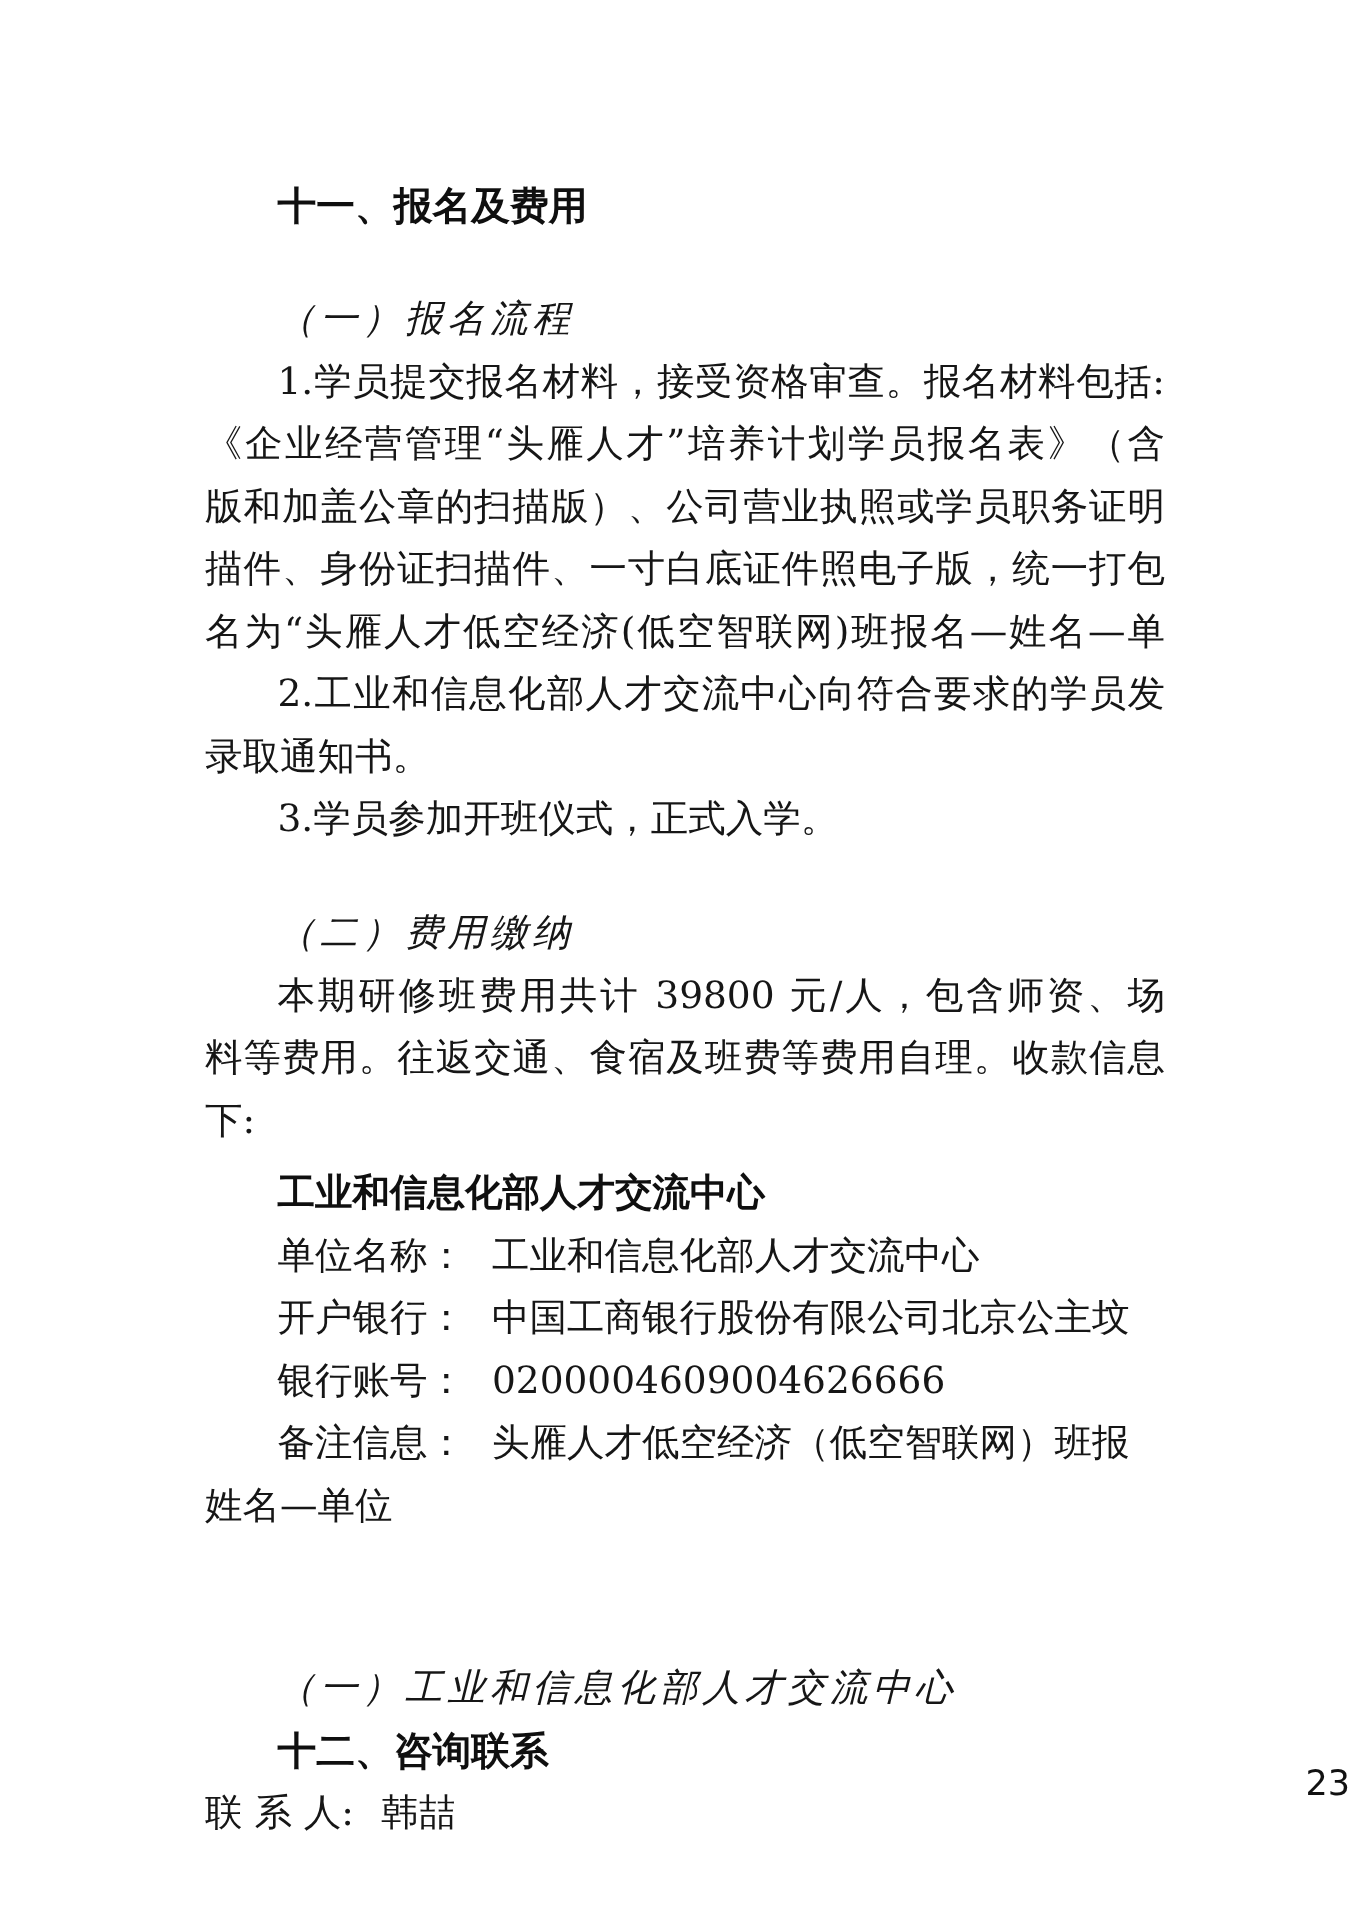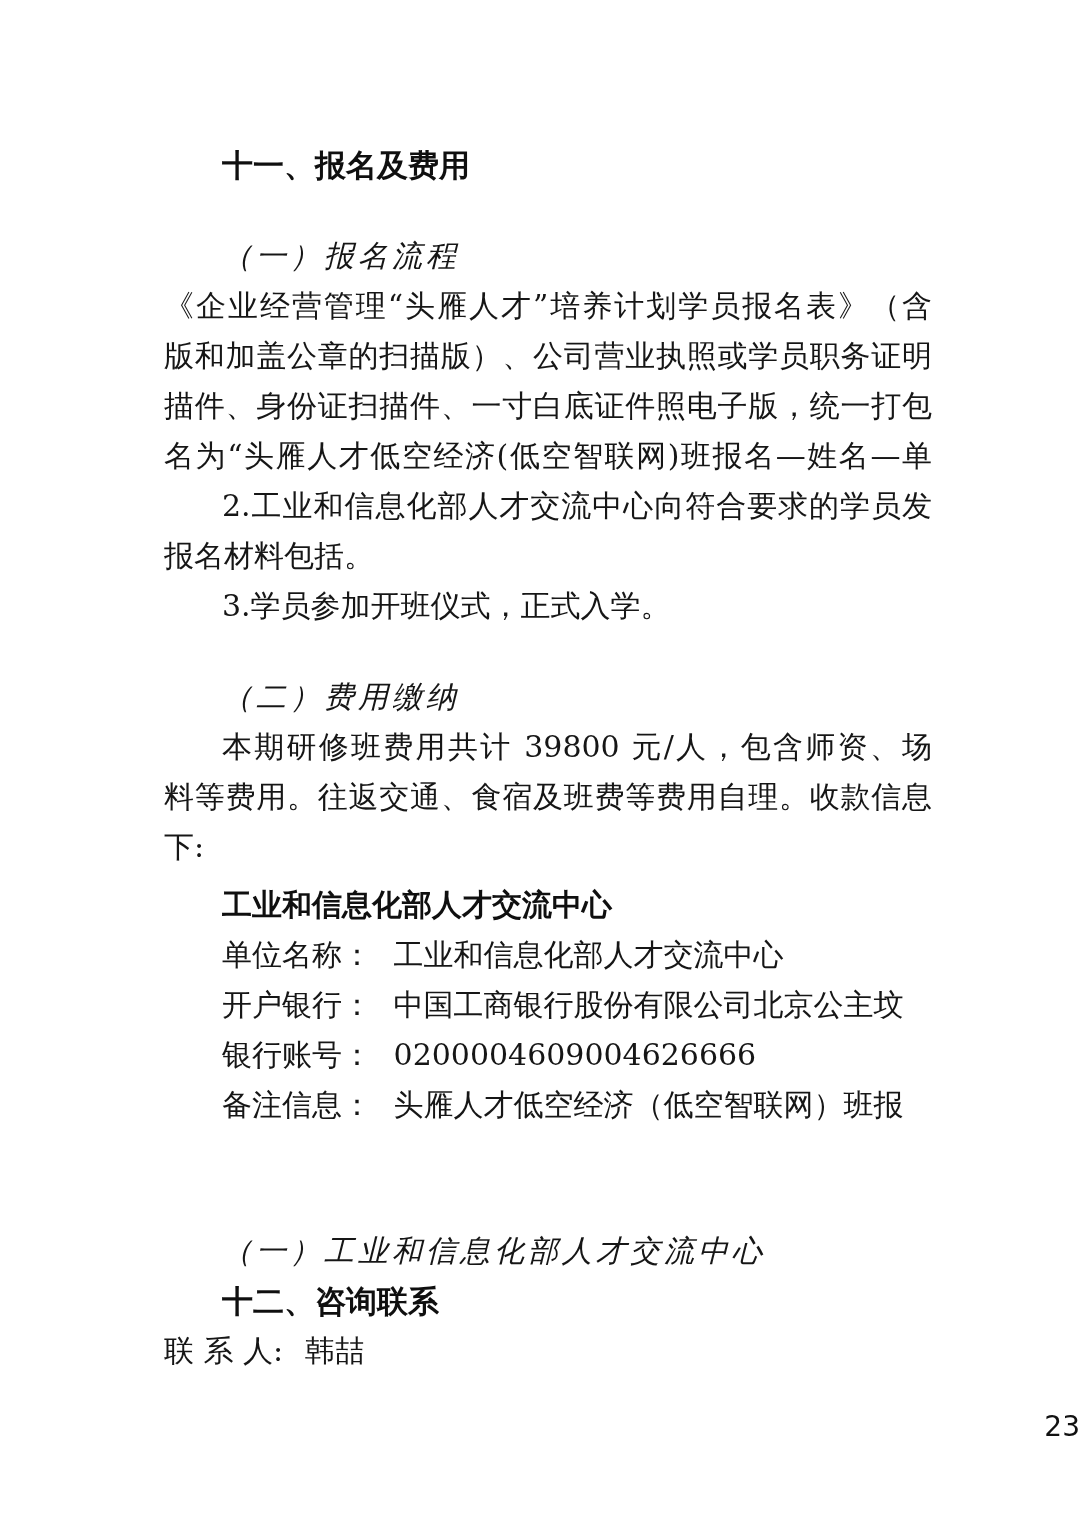--- a/index.html
+++ b/index.html
@@ -71,27 +71,28 @@
 </head>
 <body>
 
 <div class="page">
   <div class="content">
 
     <div class="ln hei ind">十一、报名及费用</div>
 
     <div class="ln kai ind">（一）报名流程</div>
 
+    <div class="ln ind jf">1.学员提交报名材料，接受资格审查。报名材料包括:</div>
     <div class="ln jf">《企业经营管理“头雁人才”培养计划学员报名表》（含 Word</div>
     <div class="ln jf">版和加盖公章的扫描版）、公司营业执照或学员职务证明扫</div>
     <div class="ln jf">描件、身份证扫描件、一寸白底证件照电子版，统一打包命</div>
     <div class="ln jf">名为“头雁人才低空经济(低空智联网)班报名—姓名—单位”。</div>
 
     <div class="ln ind jf">2.工业和信息化部人才交流中心向符合要求的学员发放</div>
-    <div class="ln">报名材料包括。</div>
+    <div class="ln">录取通知书。</div>
 
     <div class="ln ind">3.学员参加开班仪式，正式入学。</div>
 
     <div class="ln kai ind">（二）费用缴纳</div>
 
     <div class="ln ind jf">本期研修班费用共计 39800 元/人，包含师资、场地、资</div>
     <div class="ln jf">料等费用。往返交通、食宿及班费等费用自理。收款信息如</div>
     <div class="ln">下:</div>
 
     <div class="ln payee-heading ind">工业和信息化部人才交流中心</div>
@@ -108,20 +109,21 @@
 
     <div class="ln ind">
       <span class="label">银行账号：</span>
       <span class="value">0200004609004626666</span>
     </div>
 
     <div class="ln ind">
       <span class="label">备注信息：</span>
       <span class="value">头雁人才低空经济（低空智联网）班报名—</span>
     </div>
+    <div class="ln">姓名—单位</div>
 
     <div class="spacer"></div>
 
     <div class="ln kai ind">（一）工业和信息化部人才交流中心</div>
 
     <div class="ln hei ind">十二、咨询联系</div>
 
     <div class="ln">
       <span class="label">联 系 人:</span>
       <span class="value">韩喆</span>

